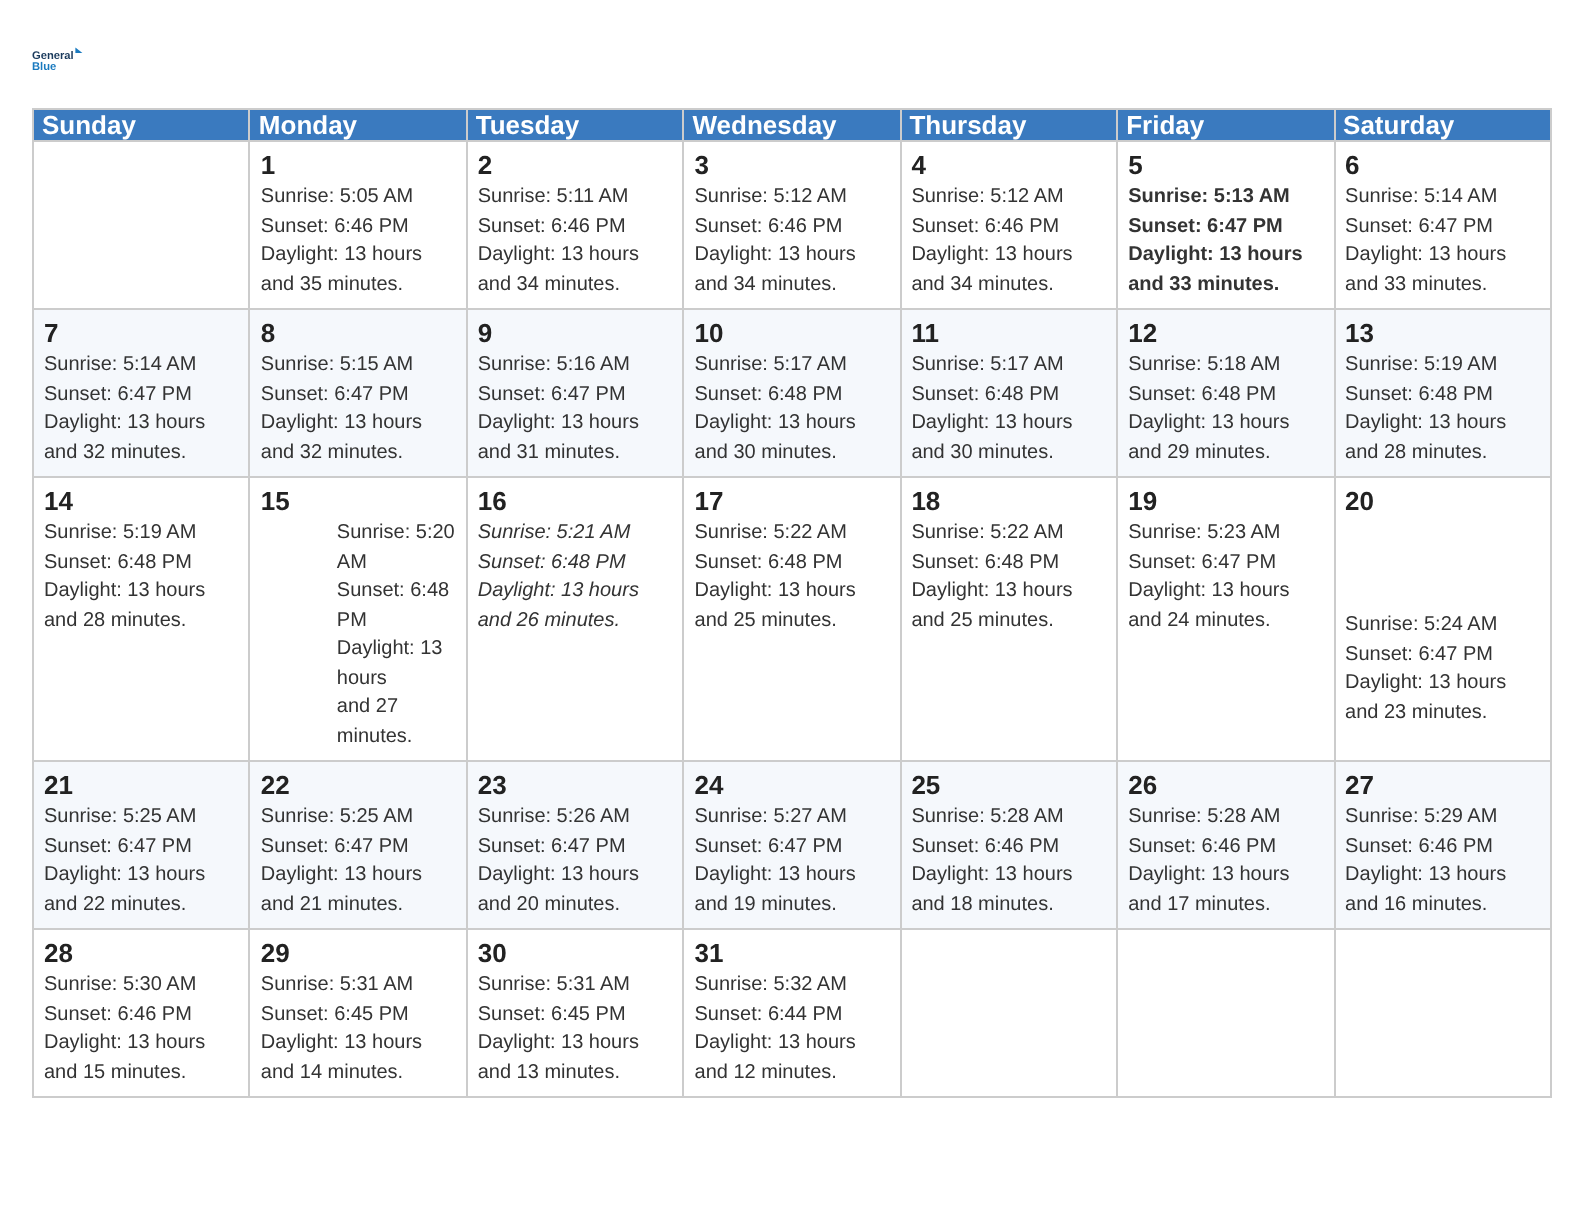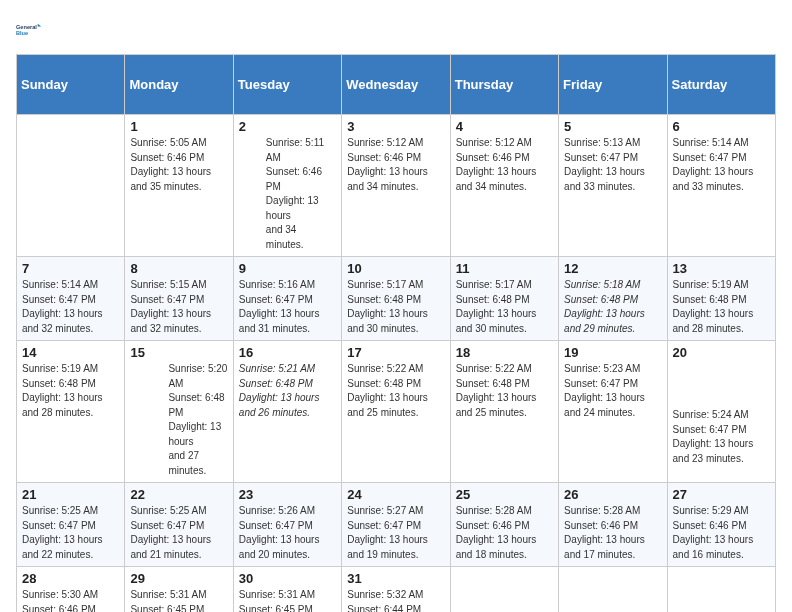--- a/index.html
+++ b/index.html
@@ -38,21 +38,21 @@
       color: #444;
     }
     table {
       width: 100%;
       border-collapse: collapse;
       font-size: 10.5px;
     }
     thead tr th {
       background-color: #3a7abf;
       color: #fff;
-      padding: 22px 4px;
+      padding: 0 4px;
       text-align: left;
       font-size: 13px;
       font-weight: bold;
       border: 1px solid #ccc;
     }
     tbody tr td {
       border: 1px solid #ccc;
       vertical-align: top;
       padding: 4px 5px;
       min-height: 80px;
@@ -113,42 +113,42 @@
         <td class="empty"></td>
         <td>
           <span class="day-num">1</span>
           <div class="day-info" style="white-space: pre-line;">Sunrise: 5:05 AM
 Sunset: 6:46 PM
 Daylight: 13 hours
 and 35 minutes.</div>
         </td>
         <td>
           <span class="day-num">2</span>
-          <div class="day-info" style="white-space: pre-line; margin-left: 27px;">Sunrise: 5:11 AM
+          <div class="day-info" style="white-space: pre-line;">Sunrise: 5:11 AM
 Sunset: 6:46 PM
 Daylight: 13 hours
 and 34 minutes.</div>
         </td>
         <td>
           <span class="day-num">3</span>
           <div class="day-info" style="white-space: pre-line;">Sunrise: 5:12 AM
 Sunset: 6:46 PM
 Daylight: 13 hours
 and 34 minutes.</div>
         </td>
         <td>
           <span class="day-num">4</span>
           <div class="day-info" style="white-space: pre-line;">Sunrise: 5:12 AM
 Sunset: 6:46 PM
 Daylight: 13 hours
 and 34 minutes.</div>
         </td>
         <td>
           <span class="day-num">5</span>
-          <div class="day-info" style="white-space: pre-line;">Sunrise: 5:13 AM
+          <div class="day-info" style="white-space: pre-line; font-weight: bold;">Sunrise: 5:13 AM
 Sunset: 6:47 PM
 Daylight: 13 hours
 and 33 minutes.</div>
         </td>
         <td>
           <span class="day-num">6</span>
           <div class="day-info" style="white-space: pre-line;">Sunrise: 5:14 AM
 Sunset: 6:47 PM
 Daylight: 13 hours
 and 33 minutes.</div>
@@ -185,21 +185,21 @@
         </td>
         <td>
           <span class="day-num">11</span>
           <div class="day-info" style="white-space: pre-line;">Sunrise: 5:17 AM
 Sunset: 6:48 PM
 Daylight: 13 hours
 and 30 minutes.</div>
         </td>
         <td>
           <span class="day-num">12</span>
-          <div class="day-info" style="white-space: pre-line; font-style: italic;">Sunrise: 5:18 AM
+          <div class="day-info" style="white-space: pre-line;">Sunrise: 5:18 AM
 Sunset: 6:48 PM
 Daylight: 13 hours
 and 29 minutes.</div>
         </td>
         <td>
           <span class="day-num">13</span>
           <div class="day-info" style="white-space: pre-line;">Sunrise: 5:19 AM
 Sunset: 6:48 PM
 Daylight: 13 hours
 and 28 minutes.</div>

